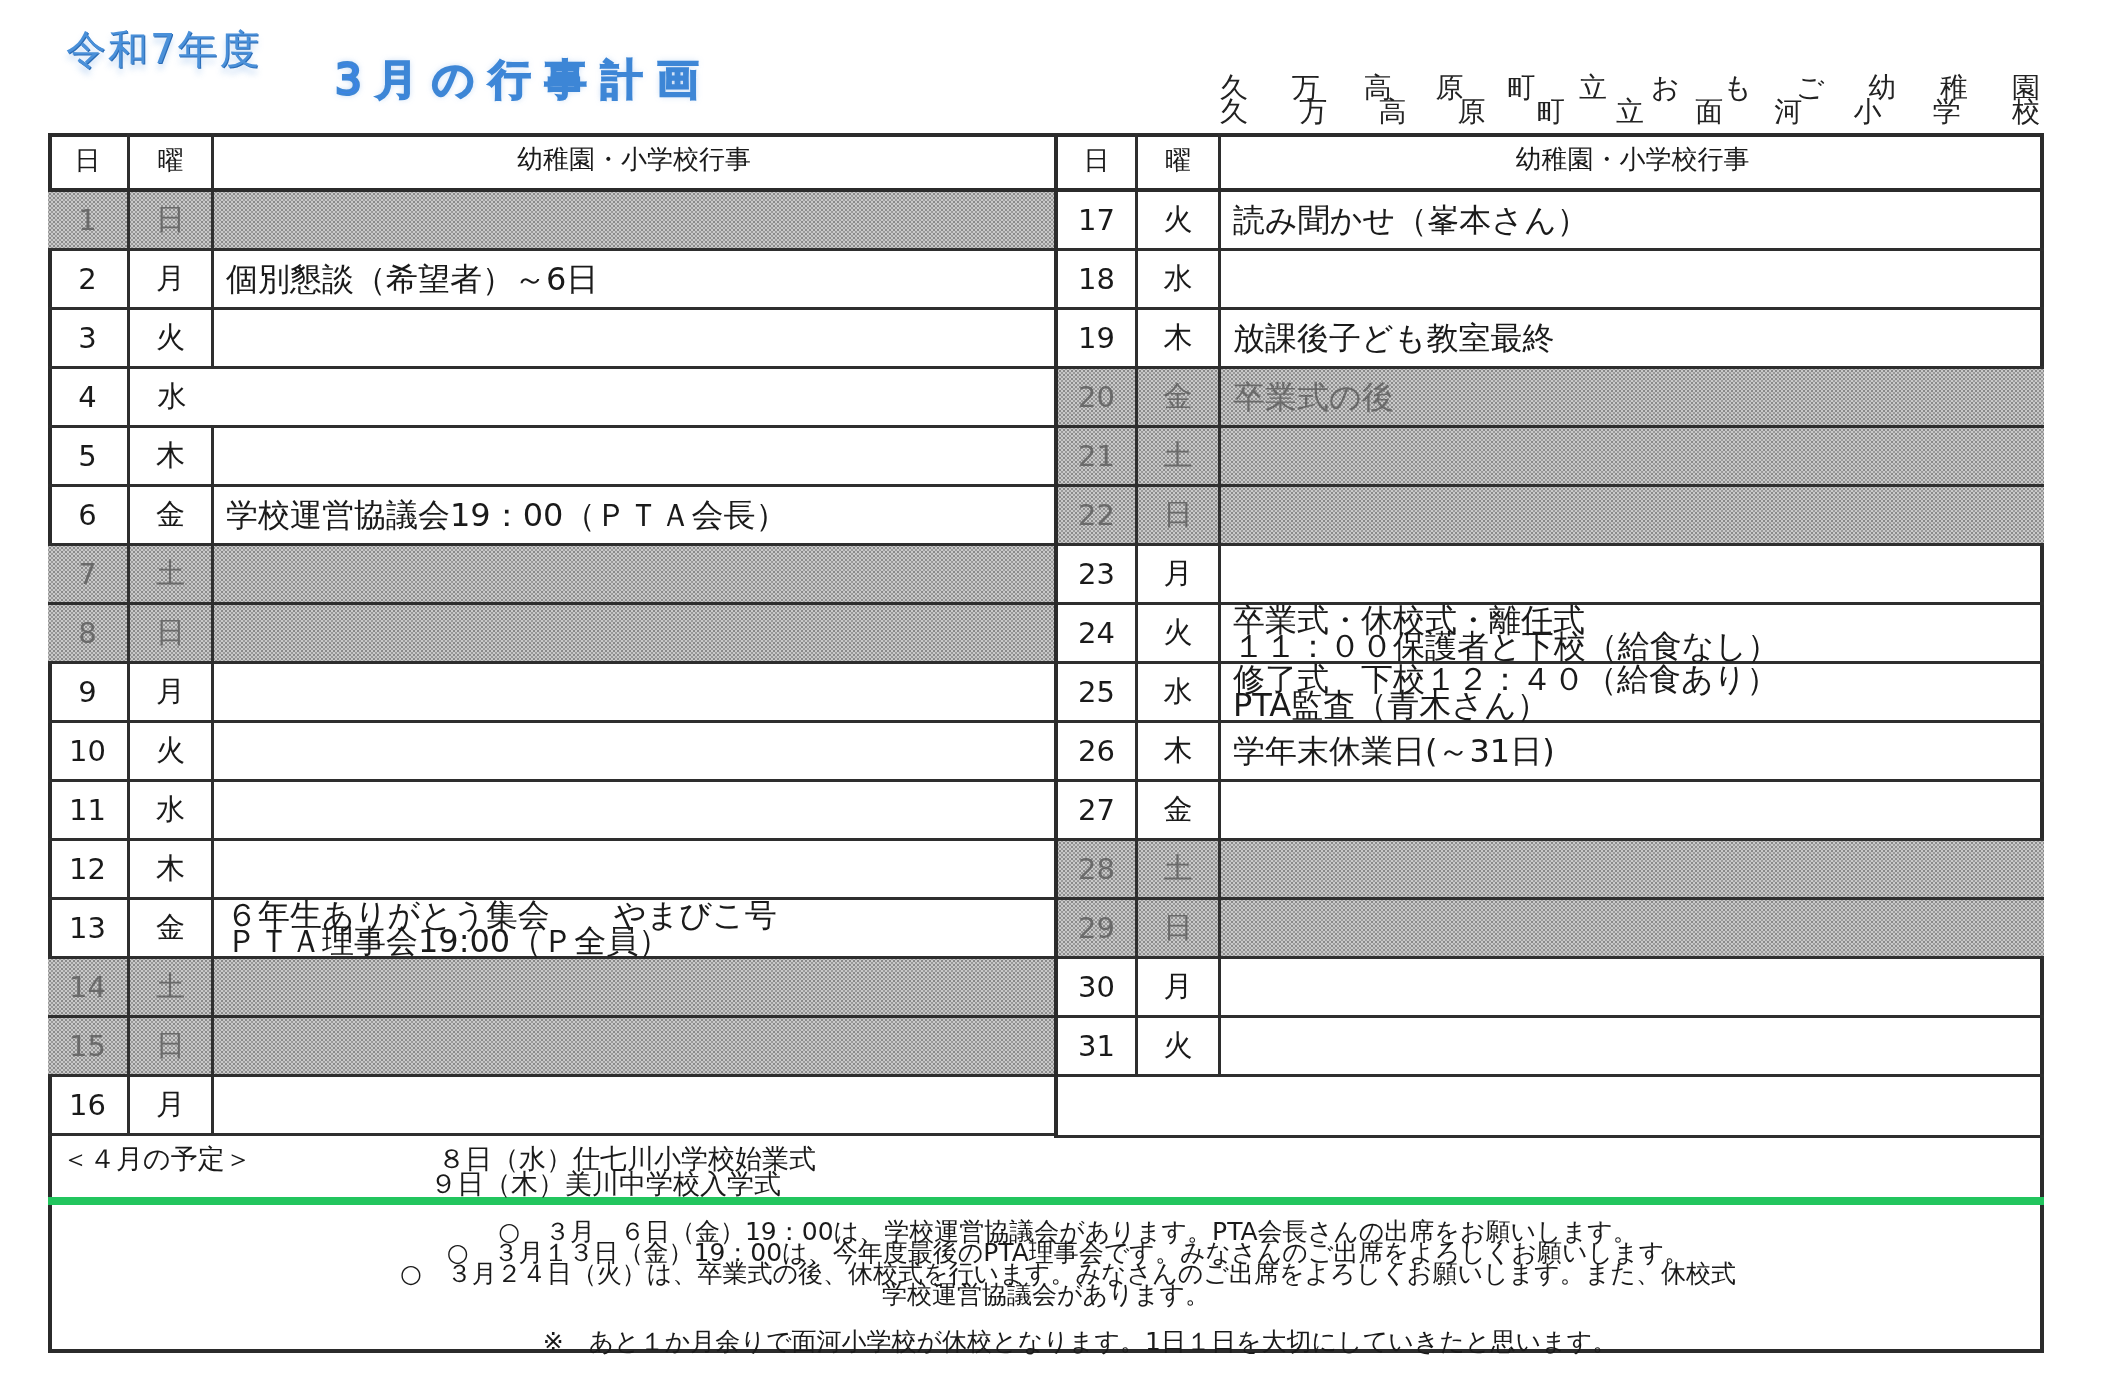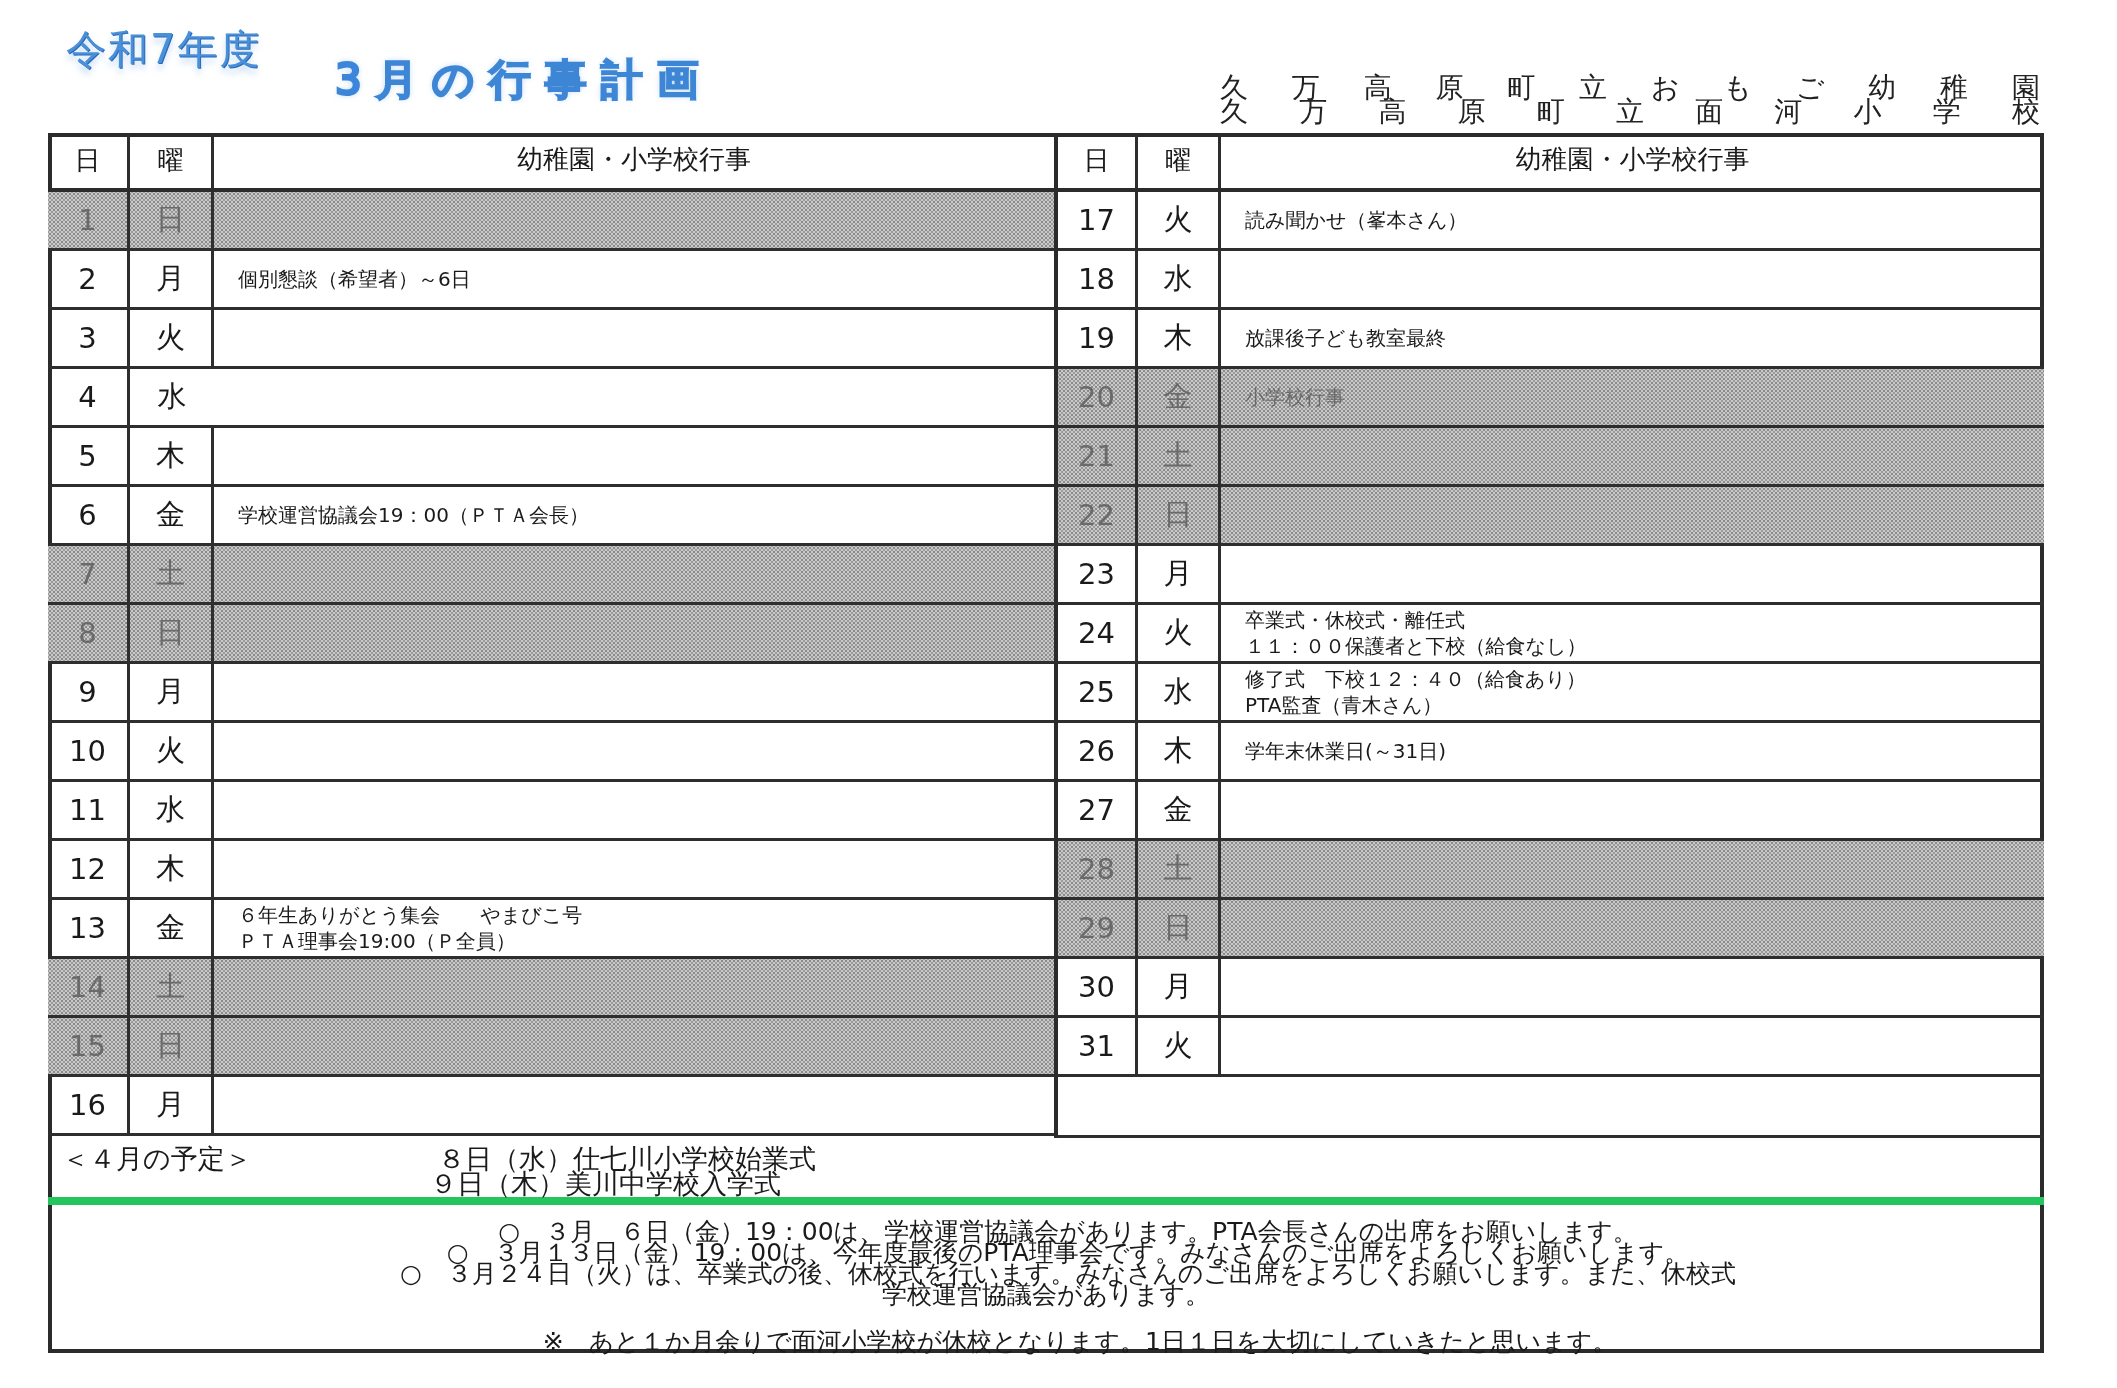--- a/index.html
+++ b/index.html
@@ -38,21 +38,21 @@
 
   .row { display: flex; height: 59px; box-sizing: border-box; border-bottom: 3px solid #2e2e2e; }
   .row.header { height: 59px; border-bottom: 4px solid #2b2b2b; }
   .cell {
     box-sizing: border-box; border-right: 3px solid #2e2e2e;
     display: flex; align-items: center; font-size: 29px;
   }
   .cell:last-child { border-right: none; }
   .c-day { width: 82px; justify-content: center; }
   .c-dow { width: 84px; justify-content: center; }
-  .c-ev { flex: 1; padding-left: 24px; line-height: 26px; white-space: pre-line; font-size: 20px; }
+  .c-ev { flex: 1; padding-left: 12px; line-height: 26px; white-space: pre-line; font-size: 32px; }
   .header .c-ev { justify-content: center; padding-left: 0; font-size: 26px; font-family: Liberation Mono, monospace; }
   .header .cell { font-size: 26px; }
   .right .c-day { width: 80px; }
   .right .c-dow { width: 83px; }
 
   .row.holiday {
     background-color: #c9c9c9;
     background-image:
       radial-gradient(#8a8a8a 0.9px, transparent 1.1px),
       radial-gradient(#9a9a9a 0.9px, transparent 1.1px);
@@ -227,21 +227,21 @@
         <div class="cell c-ev"></div>
       </div>
       <div class="row">
         <div class="cell c-day">19</div>
         <div class="cell c-dow">木</div>
         <div class="cell c-ev">放課後子ども教室最終</div>
       </div>
       <div class="row holiday">
         <div class="cell c-day">20</div>
         <div class="cell c-dow">金</div>
-        <div class="cell c-ev">小学校行事</div>
+        <div class="cell c-ev">卒業式の後</div>
       </div>
       <div class="row holiday">
         <div class="cell c-day">21</div>
         <div class="cell c-dow">土</div>
         <div class="cell c-ev"></div>
       </div>
       <div class="row holiday">
         <div class="cell c-day">22</div>
         <div class="cell c-dow">日</div>
         <div class="cell c-ev"></div>

